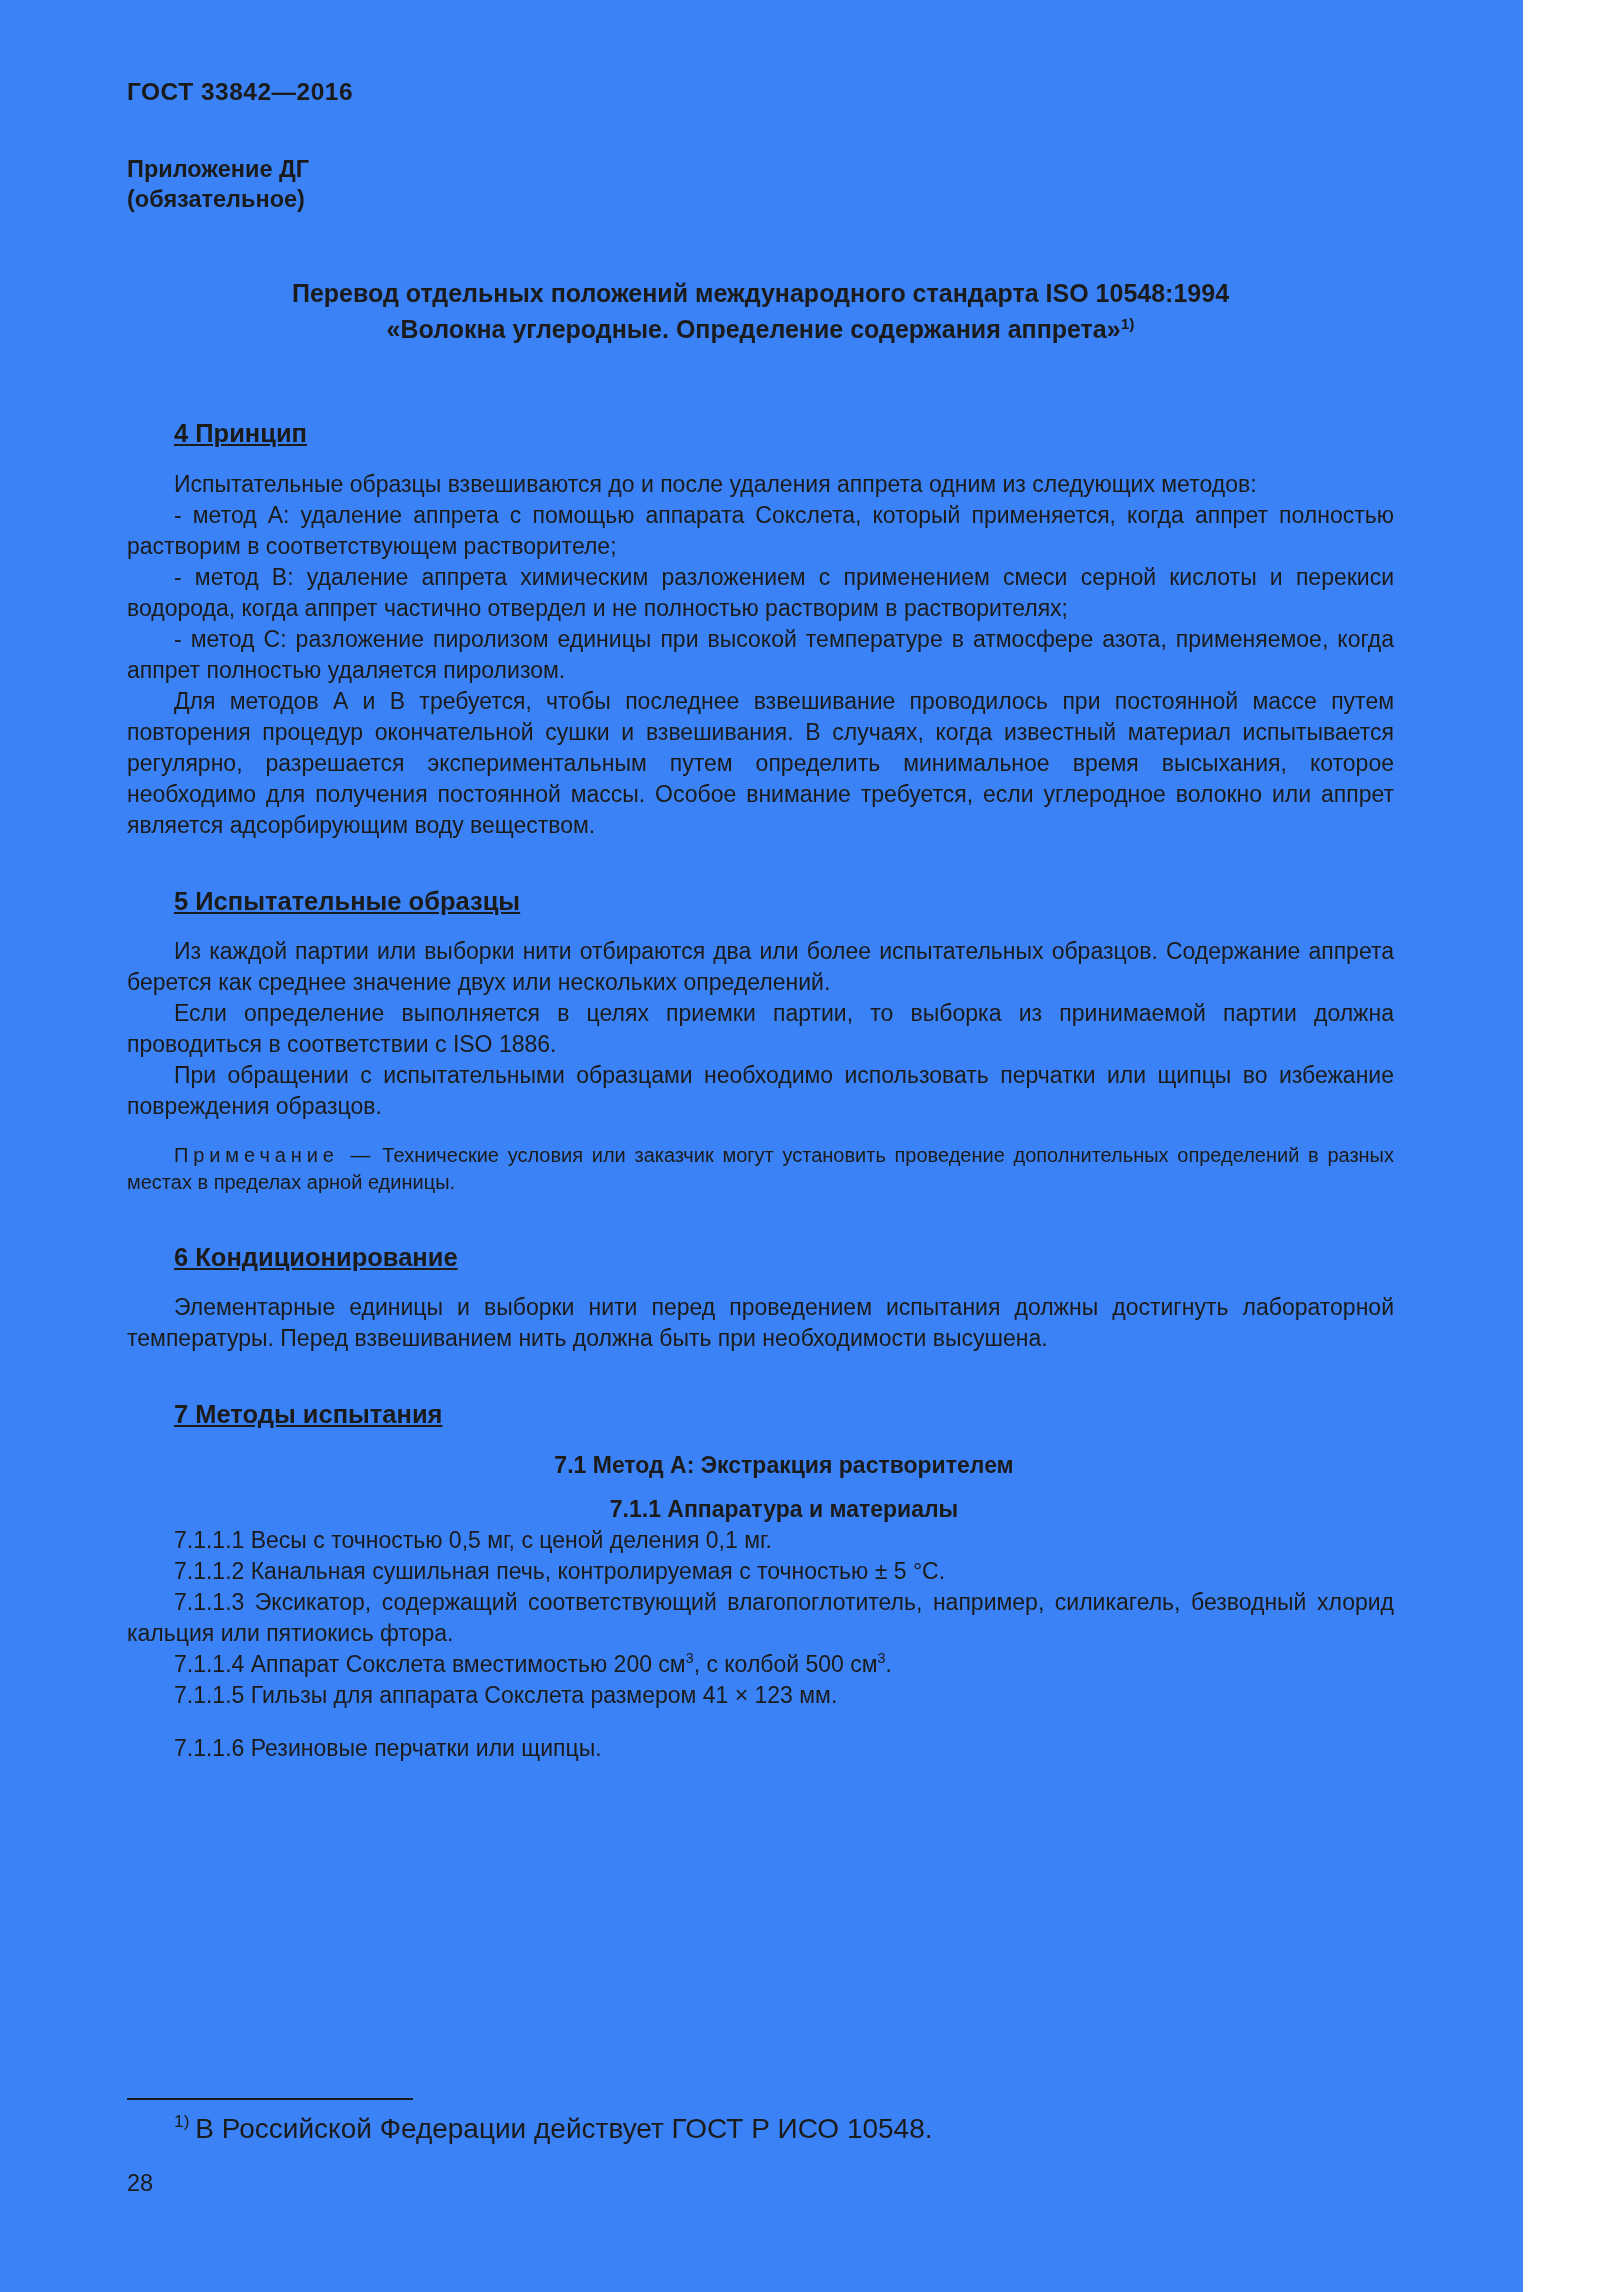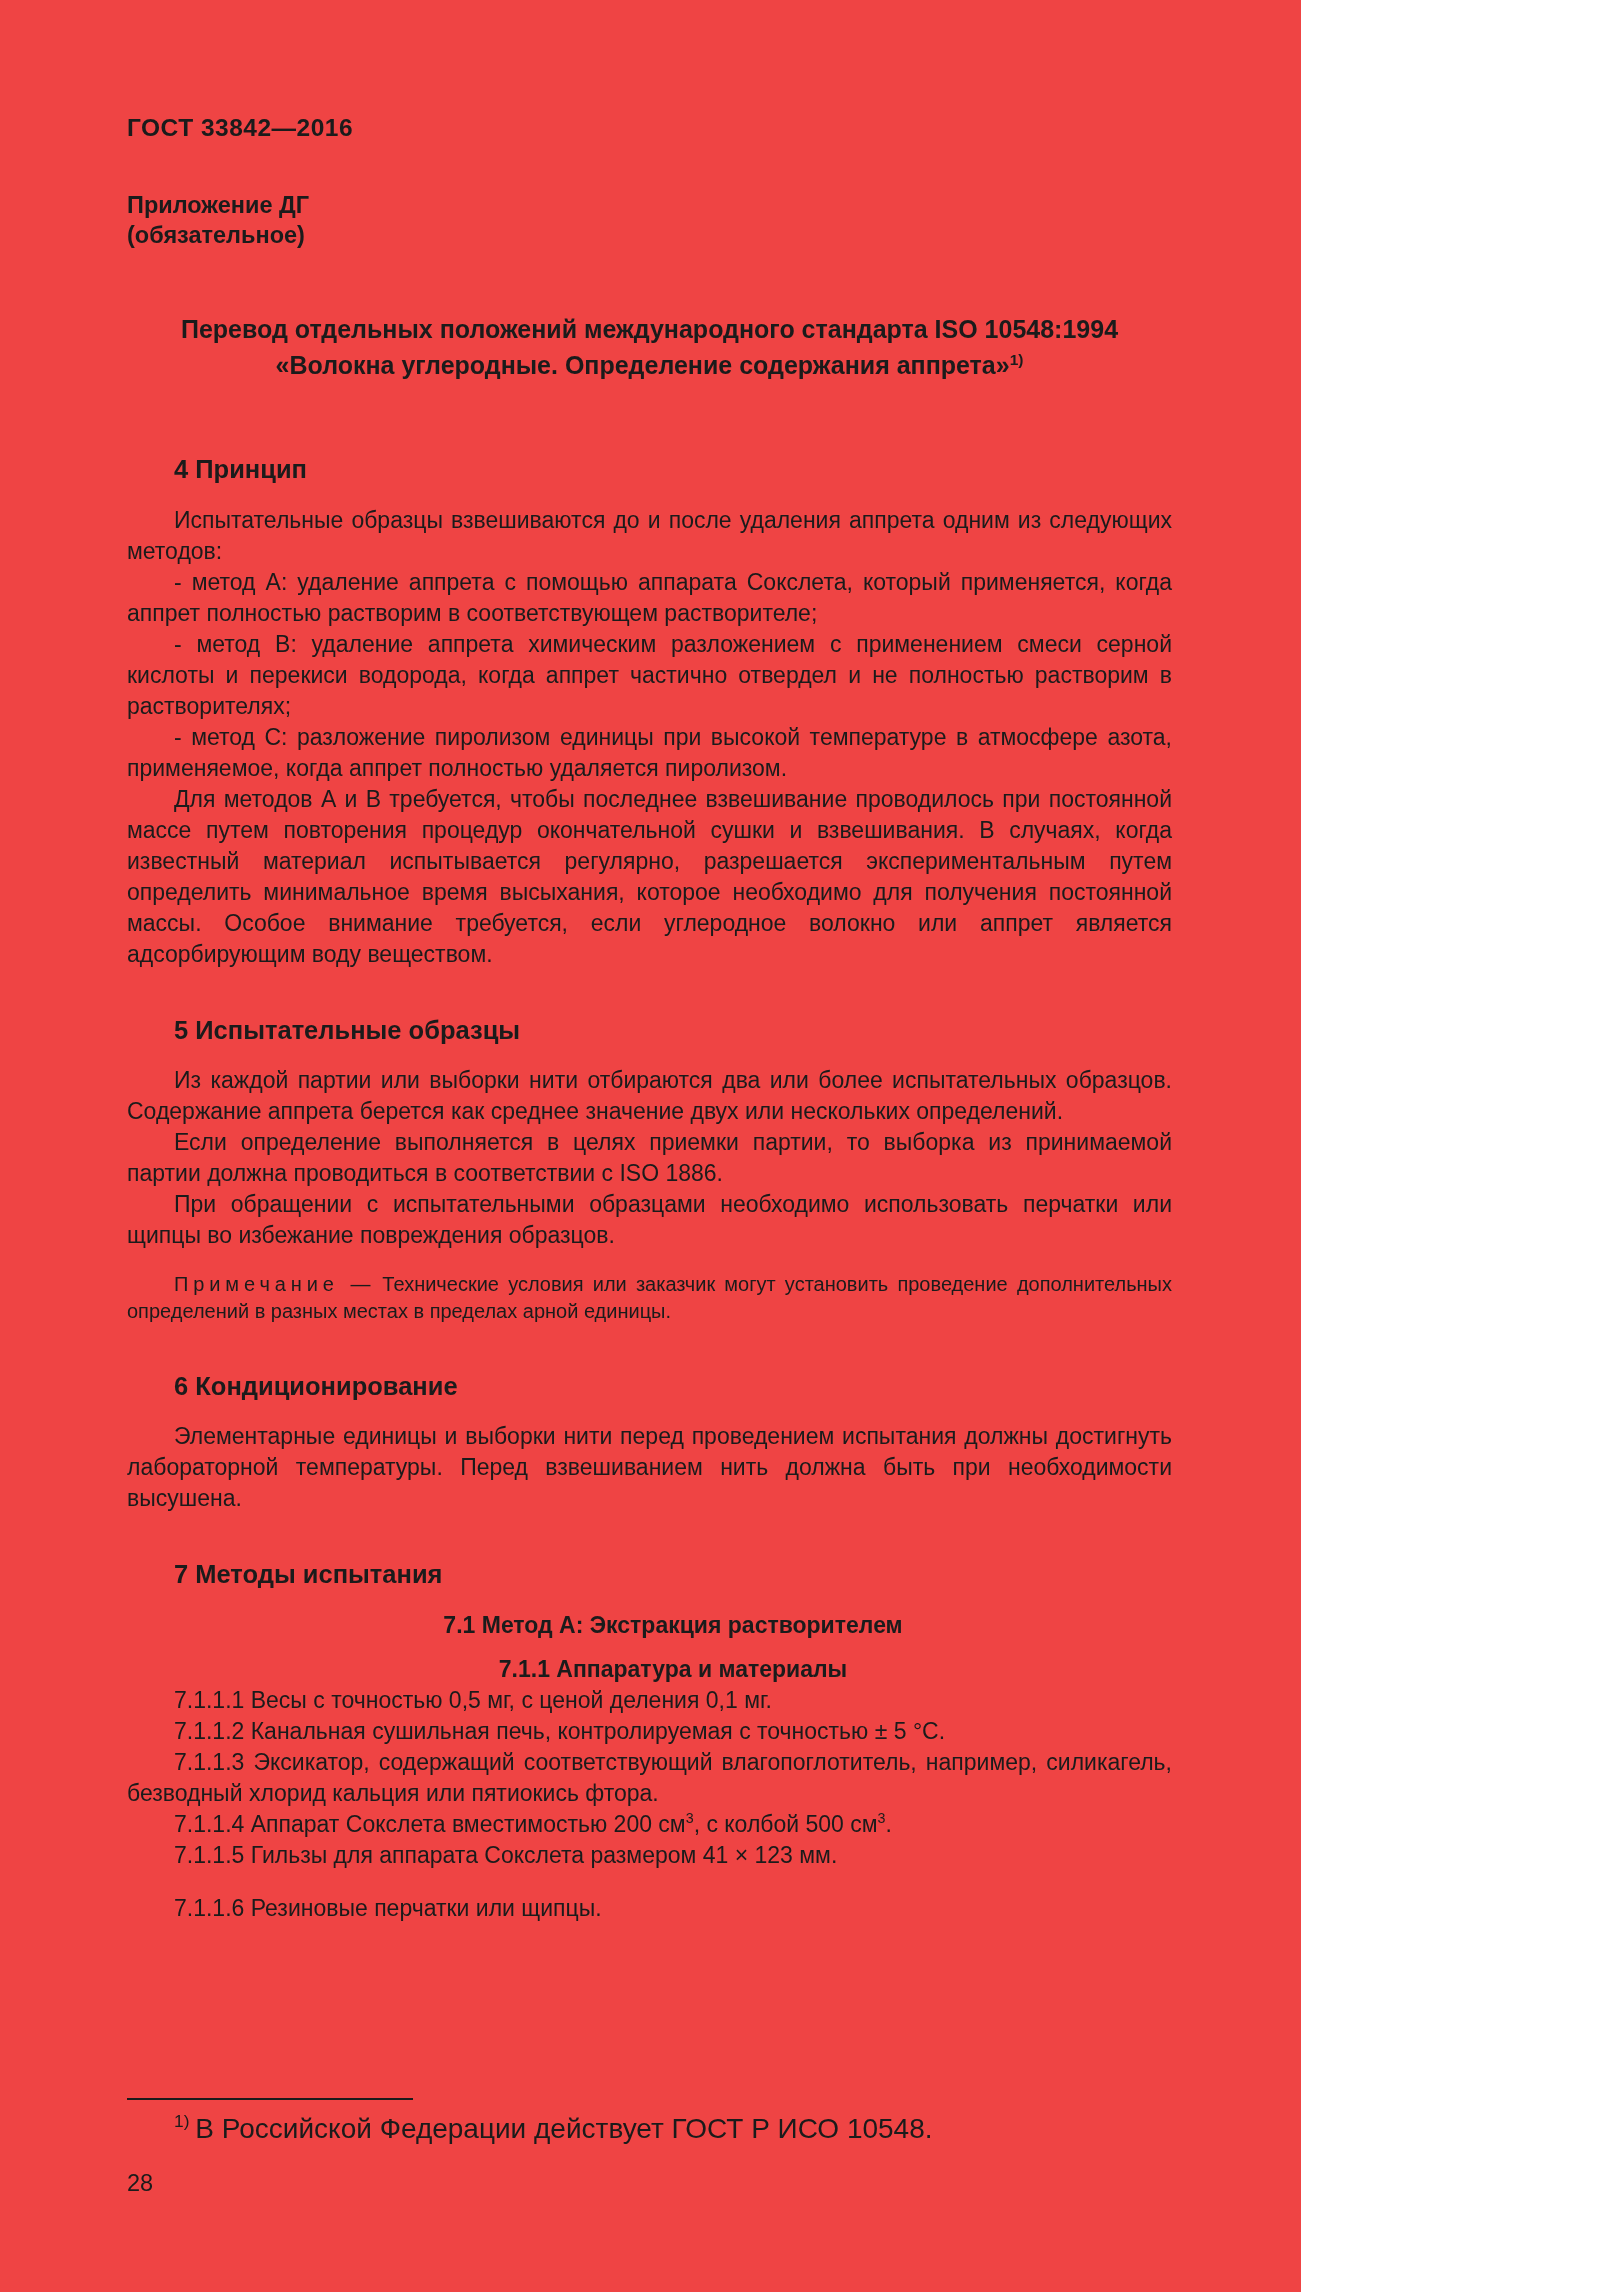--- a/index.html
+++ b/index.html
@@ -1,25 +1,25 @@
 <!DOCTYPE html>
 <html><head>
 <meta charset="utf-8">
 <style>
   html, body { margin: 0; padding: 0; background: #ffffff; }
   .page {
     position: relative;
-    width: 1301px;
+    width: 1523px;
     height: 2293px;
-    background: #ef4444;
+    background: #3b82f6;
     color: #1b1b1b;
     font-family: "Liberation Sans", sans-serif;
     font-size: 23px;
     line-height: 31px;
-    padding: 112px 129px 0 127px;
+    padding: 76px 129px 0 127px;
     box-sizing: border-box;
     overflow: hidden;
   }
   .running-header {
     font-weight: bold;
     font-size: 24.5px;
     letter-spacing: 0.5px;
   }
   .appendix-head {
     margin-top: 47px;
@@ -33,20 +33,21 @@
     text-align: center;
     font-weight: bold;
     font-size: 25px;
     line-height: 36px;
   }
   h2.sec {
     font-size: 25.5px;
     font-weight: bold;
     margin: 45px 0 19.6px 0;
     padding-left: 47px;
+    text-decoration: underline;
   }
   h2.sec.first-sec { margin-top: 71px; }
   p.body {
     margin: 0;
     text-align: justify;
     text-indent: 47px;
   }
   p.body.bold { font-weight: bold; }
   p.sub  { margin-top: 18px; text-align: center; }
   p.sub2 { margin-top: 13.7px; text-align: center; }

